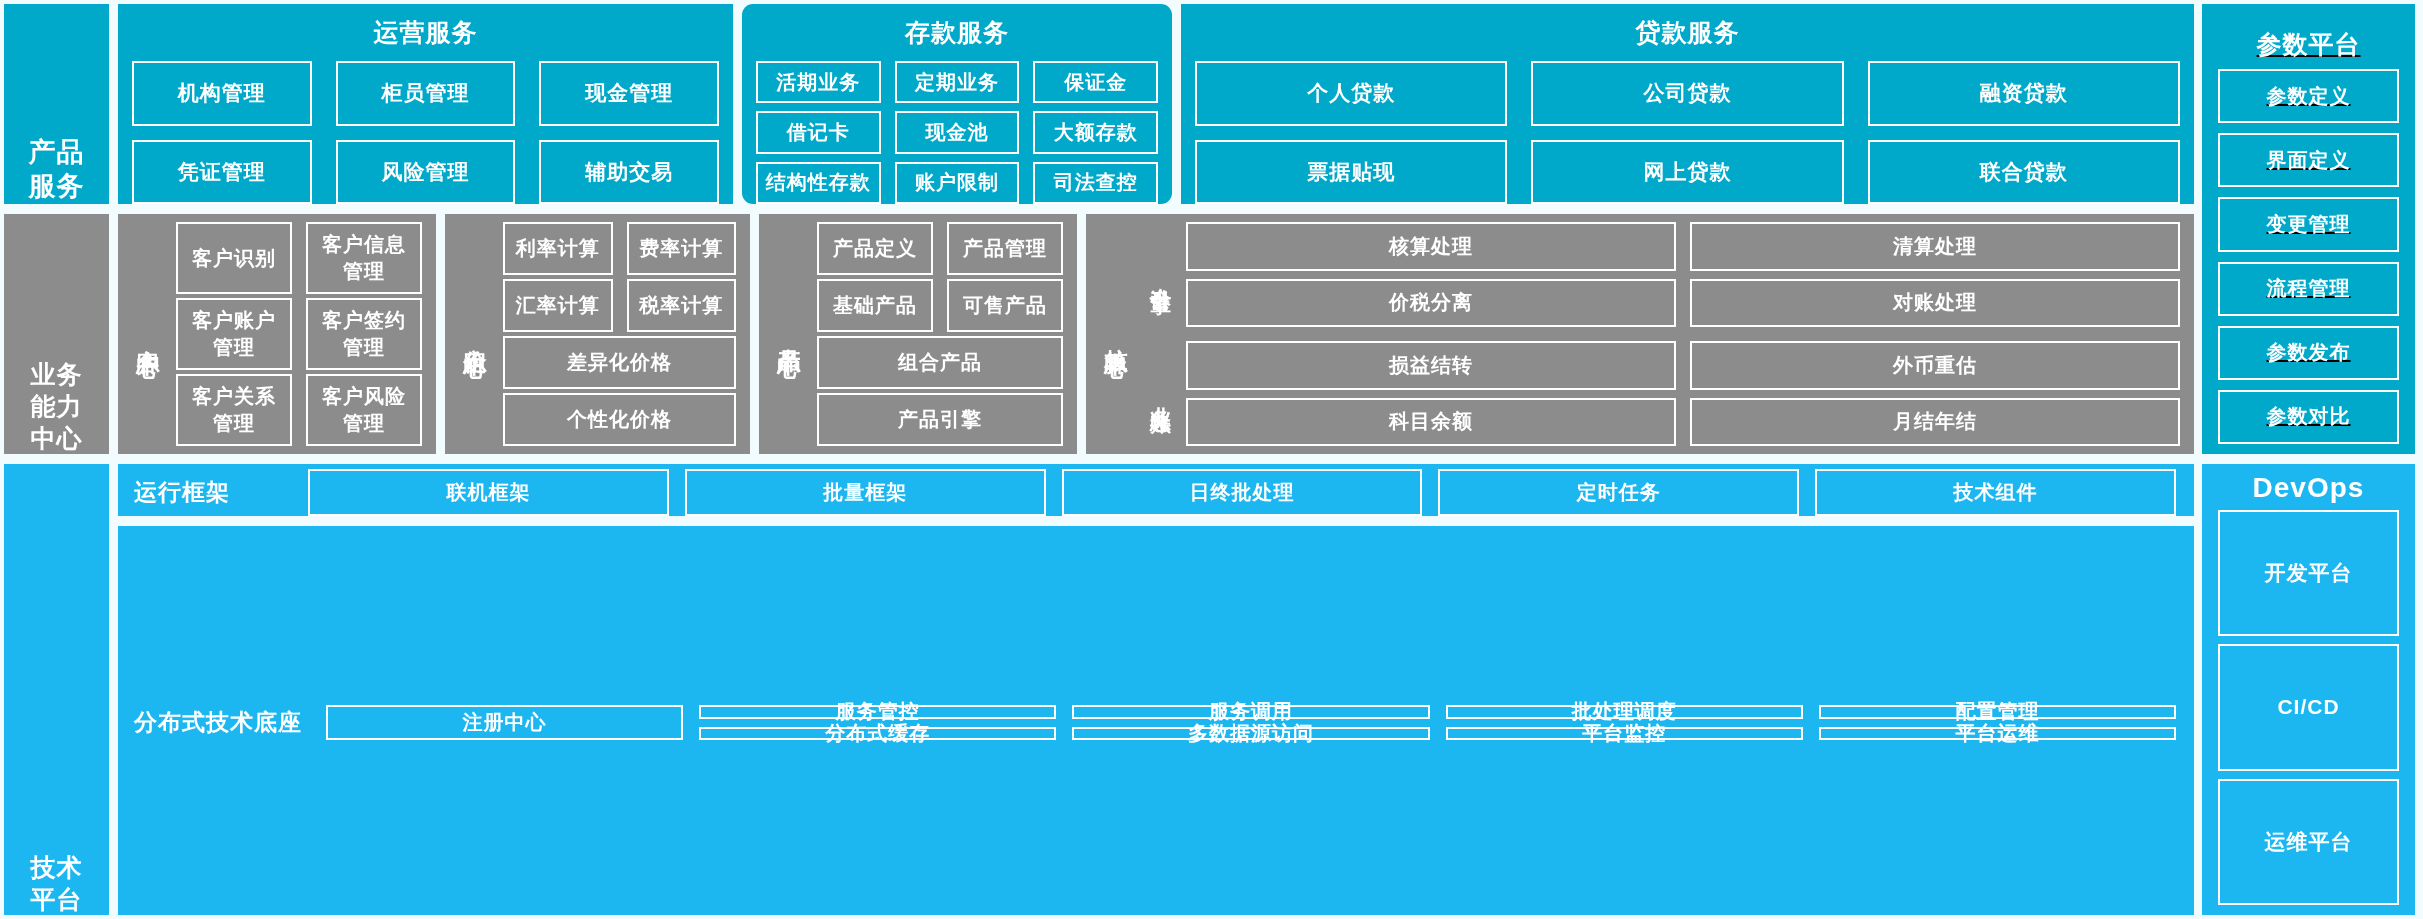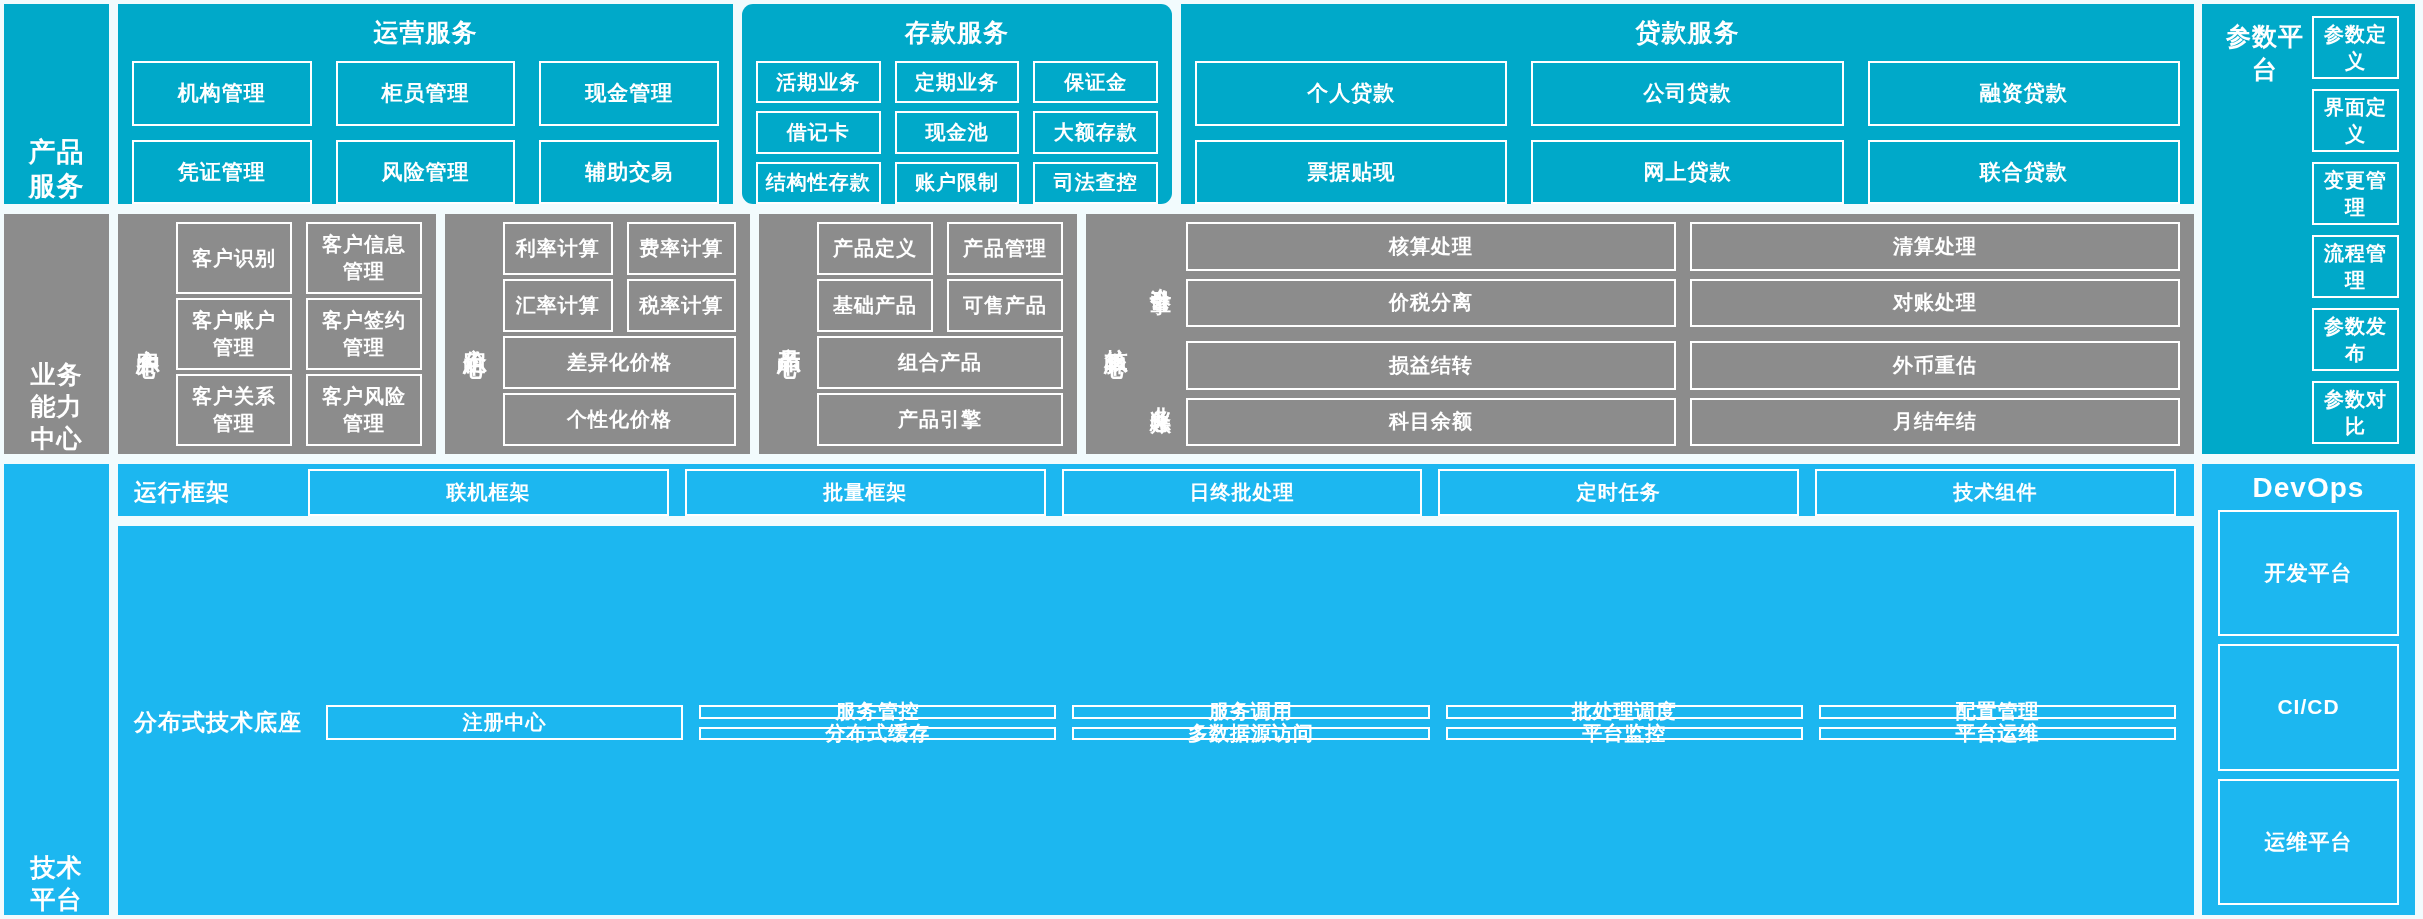--- a/index.html
+++ b/index.html
@@ -121,22 +121,22 @@
   .stack{display:flex;flex-direction:column;gap:8px;min-width:0;}
   .stack .cell{flex:1 1 0;font-size:20px;}
   .tall .cell{height:100%;font-size:20px;}
 
   
   .right-col{
     flex:0 0 215px;display:flex;flex-direction:column;gap:10px;
     padding-right:2px;box-sizing:border-box;
   }
   .param{
-    flex:0 0 450px;display:flex;flex-direction:row;
-    padding:12px 16px 10px 16px;box-sizing:border-box;
+    flex:0 0 450px;display:flex;flex-direction:column;
+    padding:20px 16px 10px 16px;box-sizing:border-box;text-decoration:underline;
   }
   .param .panel-title{font-size:25px;margin:4px 0 8px 0;}
   .param-list{flex:1 1 auto;display:flex;flex-direction:column;gap:10px;}
   .param-list .cell{flex:1 1 0;font-size:20px;}
   .devops{
     flex:1 1 auto;display:flex;flex-direction:column;
     padding:6px 16px 10px 16px;box-sizing:border-box;min-height:0;
   }
   .devops .panel-title{font-size:28px;margin:2px 0 6px 0;}
   .devops-list{flex:1 1 auto;display:flex;flex-direction:column;gap:8px;min-height:0;}

